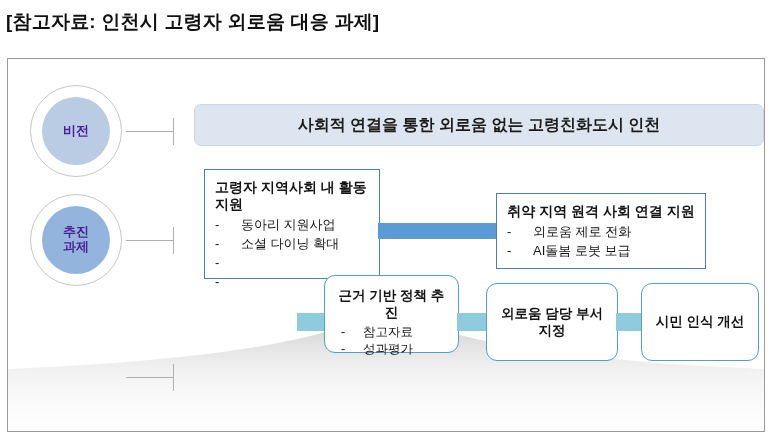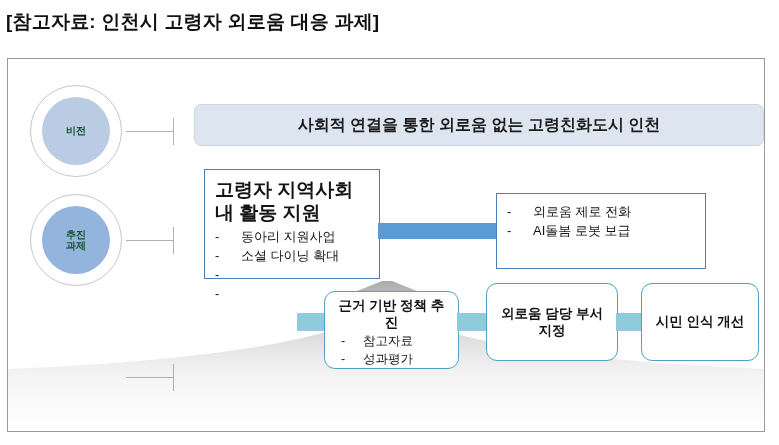--- a/index.html
+++ b/index.html
@@ -56,24 +56,24 @@
     left: 50%;
     top: 50%;
     transform: translate(-50%, -50%);
     width: 68px;
     height: 68px;
     border-radius: 50%;
     display: flex;
     align-items: center;
     justify-content: center;
     text-align: center;
-    font-size: 10px;
+    font-size: 13px;
     font-weight: bold;
     line-height: 1.15;
-    color: #14532d;
+    color: #4c1d95;
     white-space: pre-line;
   }
   .disc.vision  { background: #b9cce4; }
   .disc.task    { background: #92b4dd; }
   .disc.found   { background: #7fc6db; }
 
   
   .elbow {
     position: absolute;
     height: 1px;
@@ -110,21 +110,21 @@
 
   
   .task-box {
     position: absolute;
     background: #ffffff;
     border: 1.4px solid #4a7ebb;
     box-sizing: border-box;
     padding: 9px 10px 8px 10px;
   }
   .task-box .box-title {
-    font-size: 19px;
+    font-size: 14px;
     font-weight: bold;
     color: #141414;
     margin-bottom: 3px;
     line-height: 1.2;
   }
   .task-box.center-title .box-title { text-align: center; }
   .bullet-list { margin: 0; padding: 0; list-style: none; }
   .bullet-list li {
     font-size: 13px;
     line-height: 1.46;
@@ -264,35 +264,36 @@
       </li>
       <li>
         <span class="dash">-</span>
       </li>
     </ul>
   </div>
 
   <div id="task-connector" style="top:164px;"></div>
 
   <div class="task-box center-title" id="task-box-right" style="top:134px;">
+    <div class="box-title">취약 지역 원격 사회 연결 지원</div>
     <ul class="bullet-list">
       <li>
         <span class="dash">-</span>
         <span class="txt">외로움 제로 전화</span>
       </li>
       <li>
         <span class="dash">-</span>
         <span class="txt">AI돌봄 로봇 보급</span>
       </li>
     </ul>
   </div>
 
   <div class="found-connector" id="found-conn-0" style="top:254px;"></div>
 
-  <div class="found-box" id="found-box-1" style="top:232px; justify-content:center; padding-top:11px;">
+  <div class="found-box" id="found-box-1" style="top:216px; justify-content:flex-start; padding-top:11px;">
     <div class="fb-title">근거 기반 정책  추진</div>
     <ul class="bullet-list">
       <li>
         <span class="dash">-</span>
         <span class="txt">참고자료</span>
       </li>
       <li>
         <span class="dash">-</span>
         <span class="txt">성과평가</span>
       </li>

